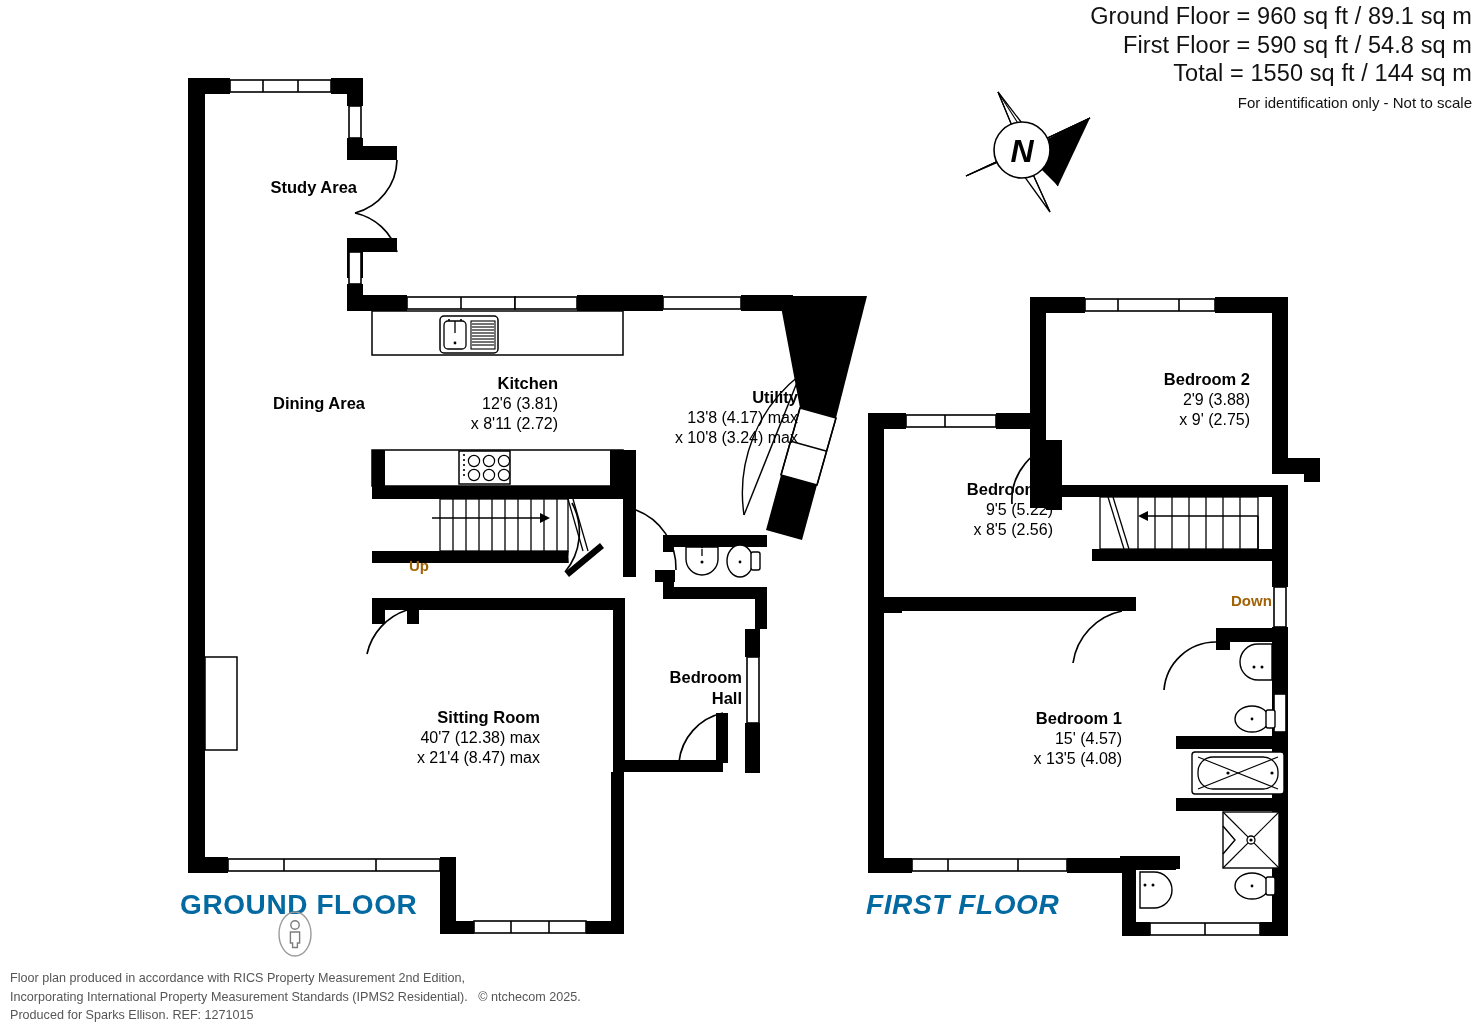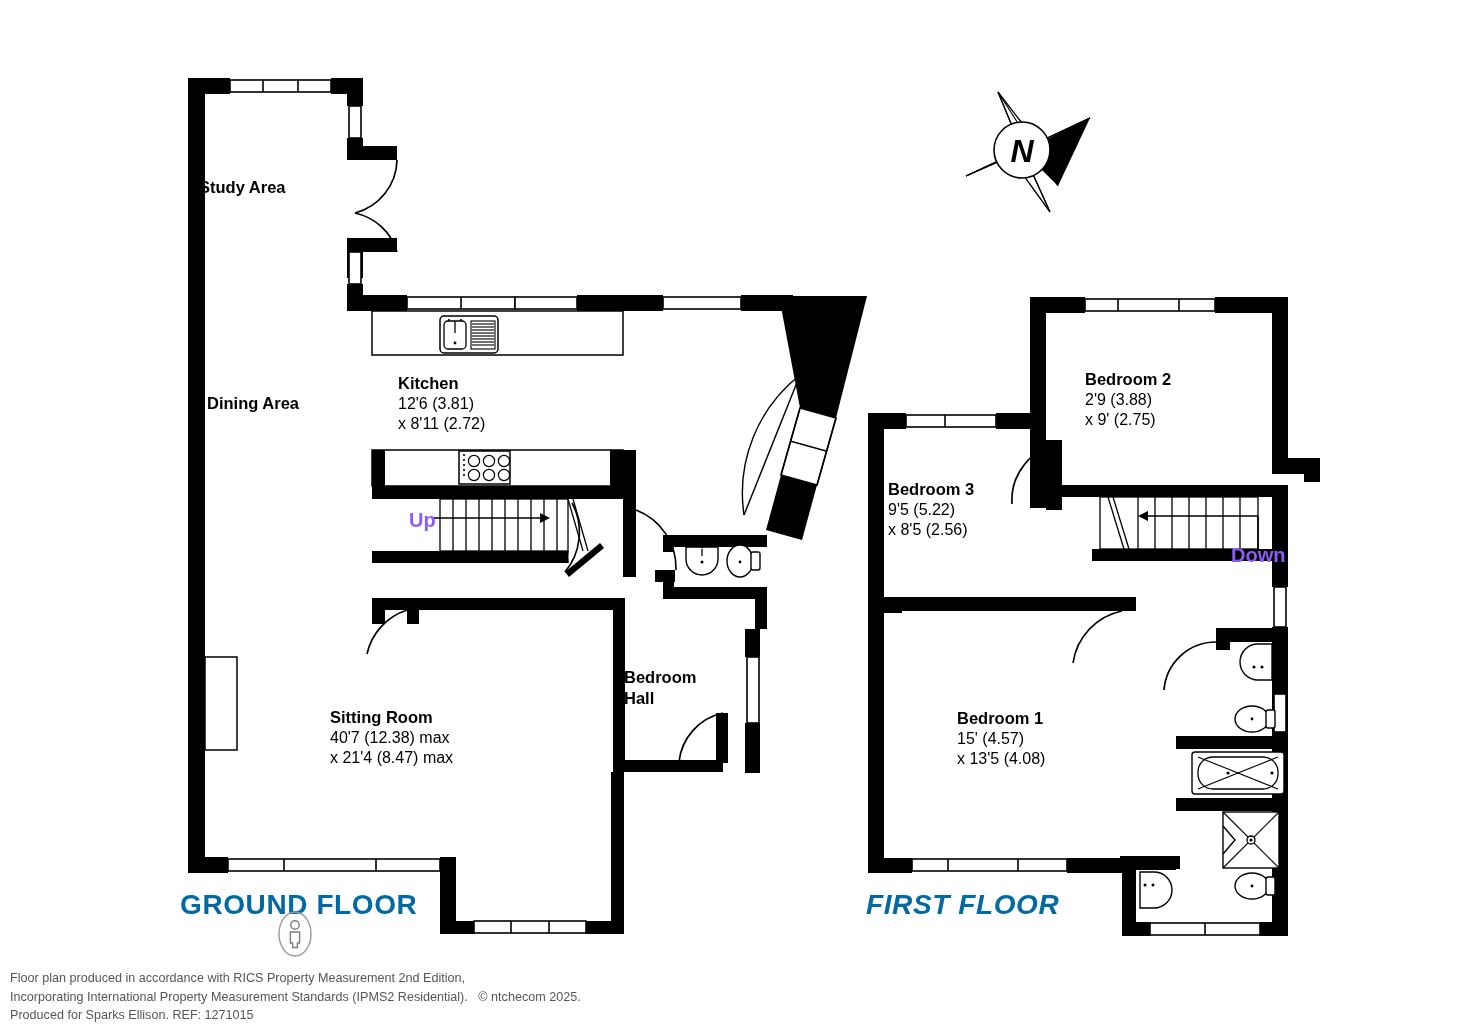--- a/index.html
+++ b/index.html
@@ -46,21 +46,21 @@
     position: absolute;
     left: 0;
     top: 0;
     width: 1480px;
     height: 1032px;
   }
 
   
   .rlabel {
     position: absolute;
-    text-align: left;
+    text-align: right;
     line-height: 1.25;
     white-space: nowrap;
   }
   .rlabel .rname {
     font-size: 16.5px;
     font-weight: bold;
     color: #000;
     display: block;
   }
   .rlabel .rdim {
@@ -73,24 +73,25 @@
   .floorlabel {
     position: absolute;
     font-size: 28px;
     font-weight: bold;
     letter-spacing: 0.6px;
     color: #0369a1;
     white-space: nowrap;
   }
   .smalltag {
     position: absolute;
-    font-size: 20px;
+    font-size: 15px;
     font-weight: bold;
-    color: #8b5cf6;
+    color: #a16207;
     white-space: nowrap;
+    margin-top: 48px;
   }
 
   
   .footer {
     position: absolute;
     left: 10px;
     bottom: 8px;
     display: flex;
     align-items: center;
     gap: 10px;
@@ -109,20 +110,26 @@
   }
   .footer .ftext .brand {
     font-weight: normal;
   }
 </style>
 </head>
 <body>
 
 <div id="page">
 
+  <div class="summary">
+    <div class="line">Ground Floor = 960 sq ft / 89.1 sq m</div>
+    <div class="line">First Floor = 590 sq ft / 54.8 sq m</div>
+    <div class="line">Total = 1550 sq ft / 144 sq m</div>
+    <div class="note">For identification only - Not to scale</div>
+  </div>
 
   <svg id="plan" viewBox="0 0 1480 1032">
     <defs>
       <g id="stairTreadsGF"></g>
     </defs>
 
     <g>
 
       <rect x="188" y="78" width="17" height="795" fill="#000"></rect>
 
@@ -522,20 +529,25 @@
   <div class="rlabel areaonly" style="left:207px; top:393px; width:158px;">
     <span class="rname">Dining Area</span>
   </div>
 
   <div class="rlabel" style="left:398px; top:373px; width:160px;">
     <span class="rname">Kitchen</span>
     <span class="rdim">12'6 (3.81)</span>
     <span class="rdim">x 8'11 (2.72)</span>
   </div>
 
+  <div class="rlabel" style="left:618px; top:387px; width:180px;">
+    <span class="rname">Utility</span>
+    <span class="rdim">13'8 (4.17) max</span>
+    <span class="rdim">x 10'8 (3.24) max</span>
+  </div>
 
   <div class="rlabel" style="left:330px; top:707px; width:210px;">
     <span class="rname">Sitting Room</span>
     <span class="rdim">40'7 (12.38) max</span>
     <span class="rdim">x 21'4 (8.47) max</span>
   </div>
 
   <div class="rlabel areaonly" style="left:624px; top:667px; width:118px; line-height:1.3;">
     <span class="rname">Bedroom</span>
     <span class="rname">Hall</span>

